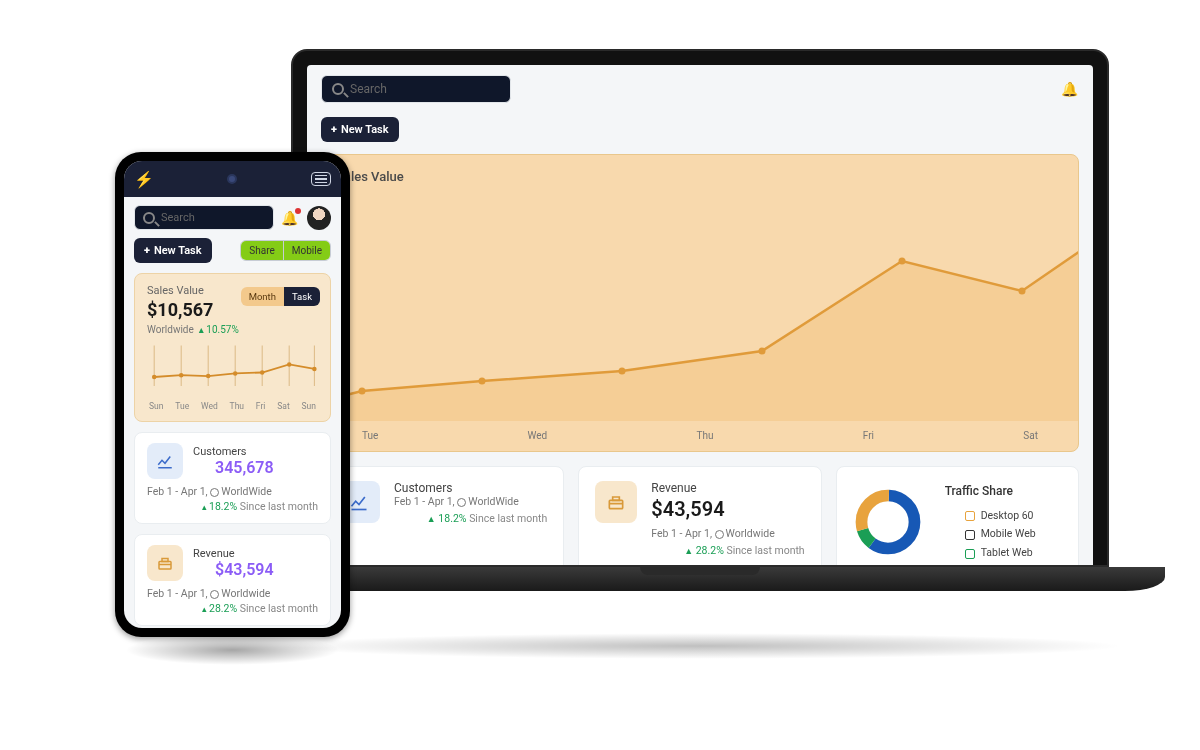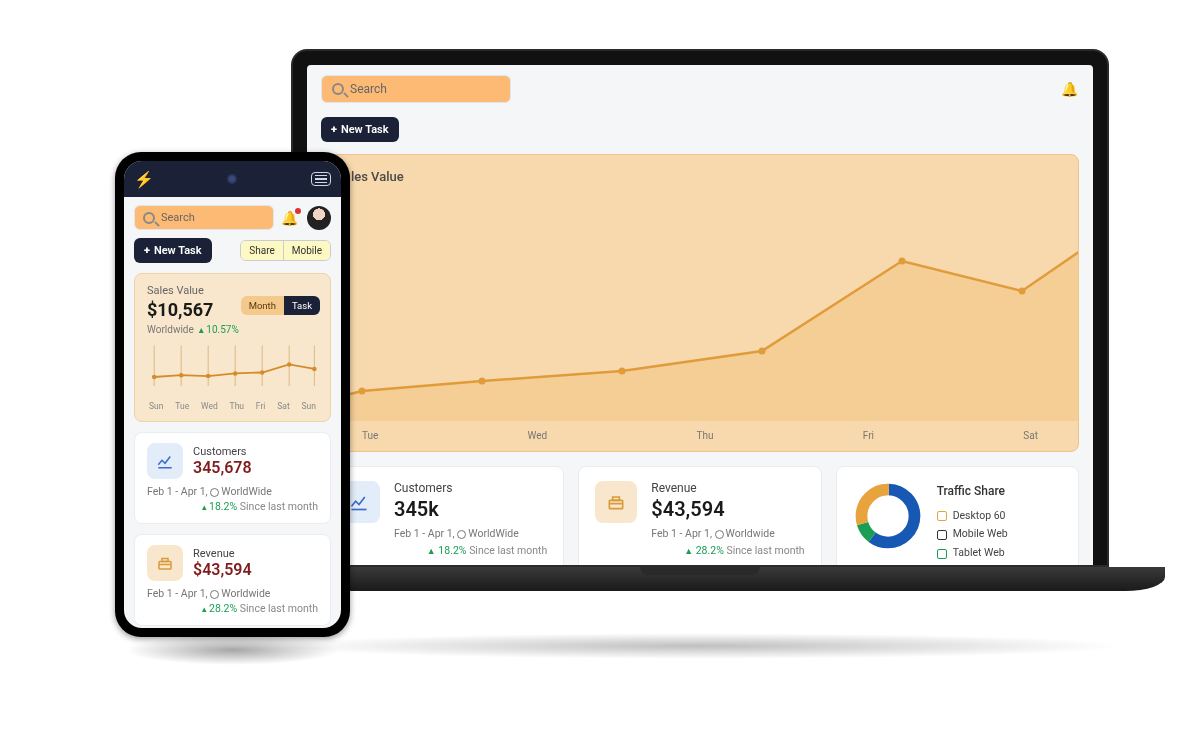--- a/index.html
+++ b/index.html
@@ -7,21 +7,21 @@
 
   
   .laptop { position: absolute; left: 235px; top: 49px; width: 930px; height: 590px; }
   .laptop-screen-frame { width: 818px; height: 518px; margin: 0 auto; background: #111; border-radius: 16px 16px 0 0; padding: 14px 14px 0 14px; border: 2px solid #2a2a2a; }
   .laptop-screen { width: 100%; height: 100%; background: #f4f6f8; border-radius: 4px 4px 0 0; overflow: hidden; position: relative; }
   .laptop-base { width: 930px; height: 24px; background: linear-gradient(#3a3a3a,#1a1a1a); border-radius: 0 0 40px 40px / 0 0 14px 14px; position: relative; }
   .laptop-base::before { content:""; position:absolute; left:50%; top:0; transform:translateX(-50%); width:120px; height:8px; background:#2a2a2a; border-radius:0 0 8px 8px; }
   .laptop-shadow { position:absolute; left:40px; right:40px; bottom:-20px; height:26px; background:radial-gradient(ellipse at center, rgba(0,0,0,.25), rgba(0,0,0,0) 70%); }
 
   .lap-top-bar { display:flex; align-items:center; padding:10px 14px; }
-  .search-box { display:flex; align-items:center; background:#fdba74; border:1px solid #e2e6ea; border-radius:6px; padding:6px 10px; width:190px; color:#666; font-size:12px; gap:6px;}
+  .search-box { display:flex; align-items:center; background:#0f172a; border:1px solid #e2e6ea; border-radius:6px; padding:6px 10px; width:190px; color:#666; font-size:12px; gap:6px;}
   .search-box .mag { width:12px; height:12px; border:2px solid #888; border-radius:50%; position:relative; }
   .search-box .mag::after { content:""; position:absolute; width:6px; height:2px; background:#888; transform:rotate(45deg); left:9px; top:9px; }
   .bell-l { margin-left:auto; font-size:14px; color:#222; position:relative; }
 
   .row2 { padding: 4px 14px 12px; display:flex; align-items:center; }
   .btn-newtask { background:#1b2137; color:#fff; border-radius:6px; padding:6px 10px; font-size:11px; font-weight:600; display:flex; align-items:center; gap:4px; cursor:pointer; }
   .btn-newtask .plus { font-weight:900; }
 
   .sales-chart-card { margin:0 14px; background:#f8d9ad; border:1px solid #e9c78c; border-radius:8px; height:298px; position:relative; overflow:hidden; padding:14px; }
   .sales-title { font-size:13px; color:#4a4a4a; font-weight:500; }
@@ -34,64 +34,64 @@
   .icon-blue { background:#e3ecf9; color:#3b6bca; }
   .icon-orange { background:#f8e7cc; color:#d99a3a; }
   .stat-body { flex:1; font-size:11px; color:#555; }
   .stat-body .label { color:#444; font-size:12px; }
   .stat-body .value { font-size:20px; font-weight:600; color:#1a1a1a; margin:2px 0 6px; }
   .meta { font-size:10.5px; color:#777; }
   .meta .globe { display:inline-block; width:9px; height:9px; border:1px solid #777; border-radius:50%; vertical-align:middle; margin-right:2px;}
   .delta-up { color:#1a9e55; font-size:10.5px; margin-top:4px;text-align:right; }
   .delta-up .chev { font-size:9px; }
 
-  .traffic-card { display:flex; gap:14px; }
+  .traffic-card { display:flex; align-items:center; gap:22px; }
   .donut { width:70px; height:70px; }
   .traffic-list { font-size:10.5px; color:#444; line-height:1.8; }
-  .tl-row { display:flex; align-items:center; gap:6px; white-space:nowrap; }
+  .tl-row { display:flex; align-items:center; gap:6px; white-space:nowrap;margin-left:20px; }
   .sq { width:10px; height:10px; border:1px solid; border-radius:2px; }
 
   
   .phone { position:absolute; left:115px; top:152px; width:235px; height:485px; background:#000; border-radius:26px; padding:9px; box-shadow:0 2px 6px rgba(0,0,0,.4); z-index:5; }
   .phone::after { content:""; position:absolute; left:10px; right:10px; bottom:-28px; height:30px; background:radial-gradient(ellipse at center, rgba(0,0,0,.35), rgba(0,0,0,0) 70%); z-index:-1;}
   .phone-screen { width:100%; height:100%; background:#f4f6f8; border-radius:18px; overflow:hidden; }
   .phone-nav { background:#1b2137; height:36px; display:flex; align-items:center; justify-content:space-between; padding:0 10px; }
   .bolt { color:#f4c44a; font-size:16px; }
   .nav-dot { width:10px; height:10px; background:#3a497a; border-radius:50%; border:2px solid #2a365c;}
   .hamburger { width:20px; height:14px; border:1px solid #cfd6e4; border-radius:4px; display:flex; flex-direction:column; justify-content:center; gap:2px; padding:2px 3px;}
   .hamburger span { height:1.5px; background:#cfd6e4; display:block;}
 
   .phone-head { display:flex; align-items:center; gap:8px; padding:8px 10px; }
   .phone-head .search-box { flex:1; width:auto; font-size:11px; padding:5px 8px;}
   .bell { position:relative; font-size:14px; color:#2a2a2a;}
   .bell-dot { position:absolute; top:-2px; right:-2px; width:6px; height:6px; background:#d33; border-radius:50%; }
   .avatar { width:24px; height:24px; border-radius:50%; background:#222 radial-gradient(circle at 50% 35%, #f0d6c2 30%, #222 31%); }
 
   .phone-row2 { display:flex; align-items:center; padding:0 10px 10px; gap:6px;}
   .btn-group { margin-left:auto; display:flex; border:1px solid #c7ccd5; border-radius:6px; overflow:hidden;}
-  .btn-group span { font-size:10px; padding:4px 8px; cursor:pointer; background:#fef9c3; color:#333;}
+  .btn-group span { font-size:10px; padding:4px 8px; cursor:pointer; background:#84cc16; color:#333;}
   .btn-group span + span { border-left:1px solid #c7ccd5;}
 
   .sales-card-m { margin:0 10px 10px; background:#f8e7cc; border:1px solid #edd3a6; border-radius:8px; padding:10px 12px; position:relative;}
   .sales-card-m .sv-title { font-size:11px; color:#666;}
   .sales-card-m .sv-val { font-size:18px; font-weight:700; color:#1a1a1a; margin:2px 0;}
-  .toggle { position:absolute; right:10px; top:22px; display:flex; font-size:9.5px; border-radius:6px; overflow:hidden;}
+  .toggle { position:absolute; right:10px; top:13px; display:flex; font-size:9.5px; border-radius:6px; overflow:hidden;}
   .toggle span { padding:4px 8px; cursor:pointer;}
   .tog-a { background:#f3c98c; color:#5a3a10;}
   .tog-b { background:#1b2137; color:#fff;}
   .yest { font-size:10px; color:#777; margin-top:4px;}
   .yest .up { color:#1a9e55;}
   .mini-chart { margin-top:8px; }
   .days { display:flex; justify-content:space-between; font-size:8.5px; color:#888; margin-top:4px; padding:0 2px;}
 
   .m-stat { margin:0 10px 10px; background:#fff; border:1px solid #e9edf0; border-radius:8px; padding:10px 12px;}
   .m-stat-top { display:flex; gap:10px; align-items:center;}
   .m-stat .icon-sq { width:36px; height:36px; border-radius:8px; display:flex; align-items:center; justify-content:center; font-size:16px;}
   .m-stat .lbl { font-size:11px; color:#444;}
-  .m-stat .val { font-size:16px; font-weight:600; color:#7f1d1d;}
+  .m-stat .val { font-size:16px; font-weight:600; color:#8b5cf6;margin-left:22px;}
   .m-stat .meta { margin-top:6px;}
   .m-stat .delta-up { margin-top:2px;}
 </style>
 </head>
 <body>
 
 <div class="laptop">
   <div class="laptop-screen-frame">
     <div class="laptop-screen">
 
@@ -137,21 +137,20 @@
 
         <div class="stat-card">
           <div class="icon-sq icon-blue">
             <svg width="20" height="20" viewBox="0 0 24 24" fill="none" stroke="currentColor" stroke-width="2">
                 <path d="M3 17l5-6 4 4 7-9"></path>
                 <path d="M3 21h18"></path>
               </svg>
           </div>
           <div class="stat-body">
             <div class="label">Customers</div>
-            <div class="value">345k</div>
             <div class="meta">
               <span>Feb 1 - Apr 1,</span> <span class="globe"></span><span>WorldWide</span>
             </div>
             <div class="delta-up">
               <span class="chev">▲</span> <span>18.2%</span> <span style="color:#888">Since last month</span>
             </div>
           </div>
         </div>
 
         <div class="stat-card">

